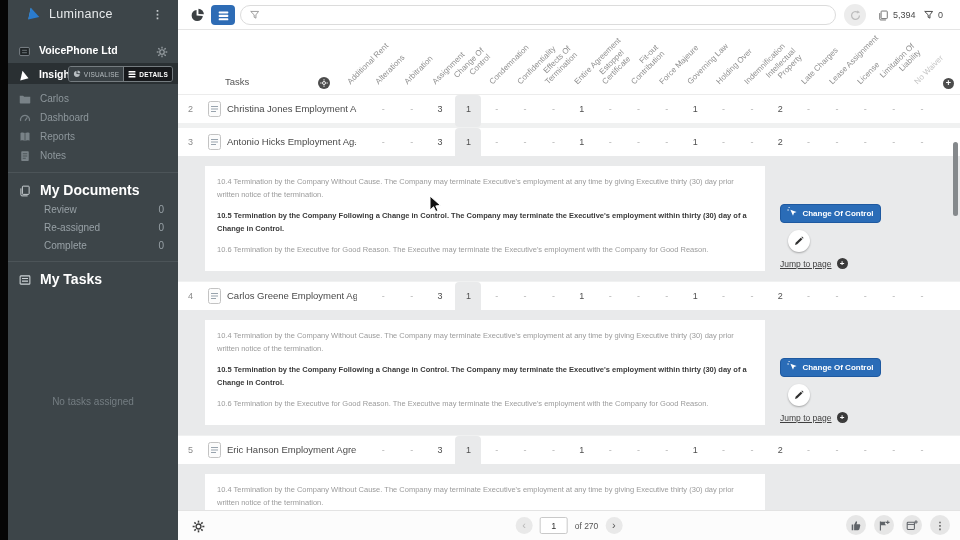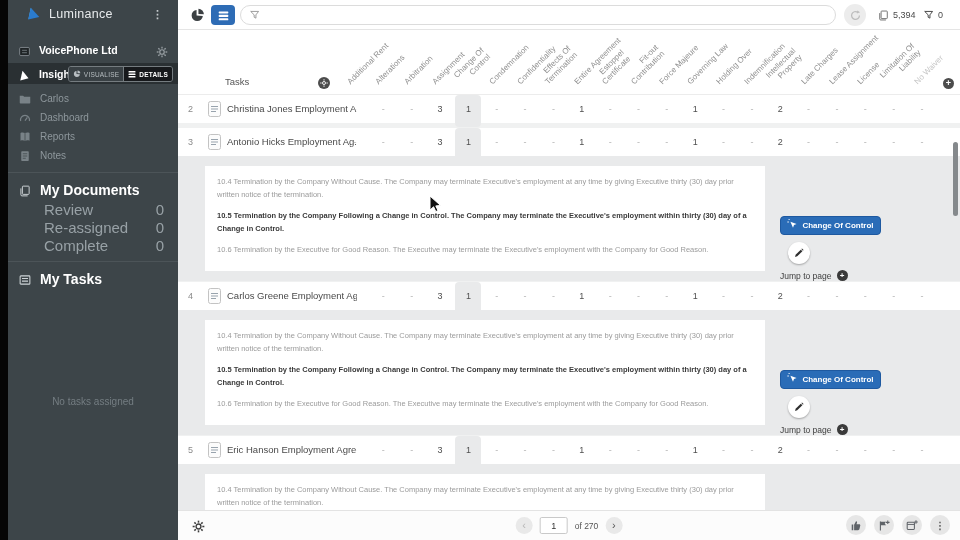--- a/index.html
+++ b/index.html
@@ -23,21 +23,21 @@
   .toggle{position:absolute;right:5px;top:3px;display:flex;border:1px solid #757c80;border-radius:3px;overflow:hidden;height:14px;}
   .toggle-seg{display:flex;align-items:center;font-size:6.5px;padding:0 4px;gap:3px;letter-spacing:.2px;}
   .seg-visualise{color:#b7bdc1;background:#394044;}
   .seg-details{color:#fff;background:#17191c;font-weight:bold;border-left:1px solid #757c80;}
   .sb-nav{margin-top:5px;}
   .nav-item{display:flex;align-items:center;height:19px;padding:0 11px;color:#8e979c;font-size:10px;gap:9px;cursor:pointer;}
   .nav-icon{width:12px;height:12px;color:#798287;flex:none;}
   .sb-divider{border-top:1px solid #4c5458;margin:7px 0;}
   .sb-section{display:flex;align-items:center;padding:0 11px;height:20px;gap:9px;color:#fff;font-weight:bold;font-size:14px;}
   .sec-icon{width:12px;height:12px;color:#ccd2d5;flex:none;}
-  .sb-sub{display:flex;align-items:center;padding:0 14px 0 36px;height:18px;color:#98a1a6;font-size:15px;}
+  .sb-sub{display:flex;align-items:center;padding:0 14px 0 36px;height:18px;color:#98a1a6;font-size:10px;}
   .sb-sub .count{margin-left:auto;}
   .no-tasks{position:absolute;top:396px;width:100%;text-align:center;color:#747d82;font-size:10px;}
   
   .main{position:absolute;left:178px;top:0;width:782px;height:540px;background:#f0f1f1;}
   .topbar{position:absolute;top:0;left:0;width:782px;height:30px;background:#fff;border-bottom:1px solid #e5e5e5;box-sizing:border-box;}
   .pie-btn{position:absolute;left:8px;top:5px;width:22px;height:20px;cursor:pointer;}
   .details-btn{position:absolute;left:33px;top:5px;width:24px;height:20px;background:#2e6cb5;border-radius:4px;cursor:pointer;}
   .search{position:absolute;left:62px;top:5px;width:596px;height:20px;border:1px solid #dcdcdc;border-radius:10px;background:#fff;box-sizing:border-box;display:flex;align-items:center;padding:0 9px;gap:6px;}
   .search input{border:none;outline:none;flex:1;font-size:8.5px;color:#6f6f6f;background:transparent;font-family:"Liberation Sans",sans-serif;}
   .search input::placeholder{color:#8f8f8f;}
@@ -61,24 +61,24 @@
   .row-name{position:absolute;left:49px;top:0;line-height:28px;font-size:9.5px;color:#4a4a4a;width:130px;white-space:nowrap;overflow:hidden;}
   .cell{position:absolute;top:0;width:28px;line-height:28px;text-align:center;font-size:9px;color:#4f4f4f;cursor:pointer;}
   .cell.dash{color:#b3b3b3;}
   .hl-tab{position:absolute;top:0;height:32px;width:26px;background:#e9eaeb;border-radius:4px;}
   .hl-tab.open{height:29px;border-radius:4px 4px 0 0;}
   
   .panel{position:relative;background:#e9eaeb;height:125px;margin-bottom:1px;}
   .card{position:absolute;left:27px;top:10px;width:560px;height:105px;background:#fff;padding:9px 12px;box-sizing:border-box;overflow:hidden;}
   .para{font-size:7.5px;color:#9b9b9b;line-height:13px;margin:0 0 8px 0;}
   .para.em{color:#393939;font-weight:bold;}
-  .panel-side{position:absolute;left:602px;top:0;width:175px;height:125px;margin-top:12px;}
+  .panel-side{position:absolute;left:602px;top:0;width:175px;height:125px;}
   .tag-btn{position:absolute;left:0;top:48px;width:101px;height:19px;background:#2a6cb7;border:1px solid #1e59a0;border-radius:4px;box-sizing:border-box;color:#fff;font-size:8px;font-weight:bold;display:flex;align-items:center;justify-content:center;gap:4px;cursor:pointer;}
   .pencil-btn{position:absolute;left:8px;top:74px;width:22px;height:22px;border-radius:50%;background:#fff;box-shadow:0 1px 2px rgba(0,0,0,.3);cursor:pointer;}
-  .jump{position:absolute;left:0;top:102px;display:flex;align-items:center;gap:5px;font-size:8.5px;color:#3f3f3f;cursor:pointer;}
+  .jump{position:absolute;left:0;top:102px;display:flex;align-items:center;gap:5px;font-size:8.5px;color:#3f3f3f;cursor:pointer;text-decoration:underline;}
   .jump-ic{width:11px;height:11px;border-radius:50%;background:#3a3a3a;color:#fff;font-size:8px;line-height:11px;text-align:center;font-weight:bold;}
   
   .bottombar{position:absolute;bottom:0;left:0;width:782px;height:30px;background:#fcfcfc;border-top:1px solid #e3e3e3;box-sizing:border-box;}
   .foot-gear{position:absolute;left:14px;top:8px;width:13px;height:13px;color:#3d3d3d;cursor:pointer;}
   .pag{position:absolute;left:50%;top:0;transform:translateX(-50%);height:29px;display:flex;align-items:center;gap:7px;}
   .pg-circle{width:17px;height:17px;border-radius:50%;background:#e9e9e9;font-size:11px;line-height:16px;text-align:center;cursor:pointer;}
   .pg-prev{color:#b6b6b6;}
   .pg-next{color:#555;}
   .pg-input{width:26px;height:15px;border:1px solid #c9c9c9;border-radius:2px;font-size:9px;color:#333;text-align:center;background:#fff;font-family:"Liberation Sans",sans-serif;outline:none;padding:0;}
   .pg-label{font-size:8.5px;color:#555;}

